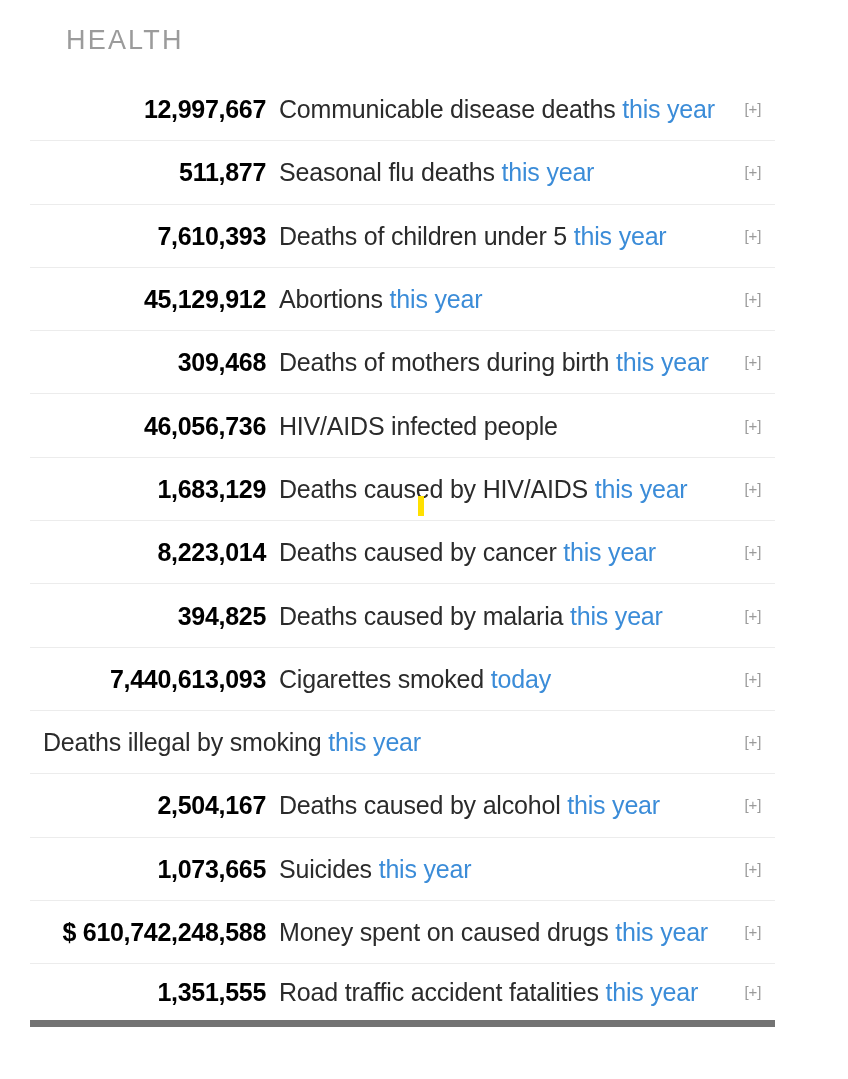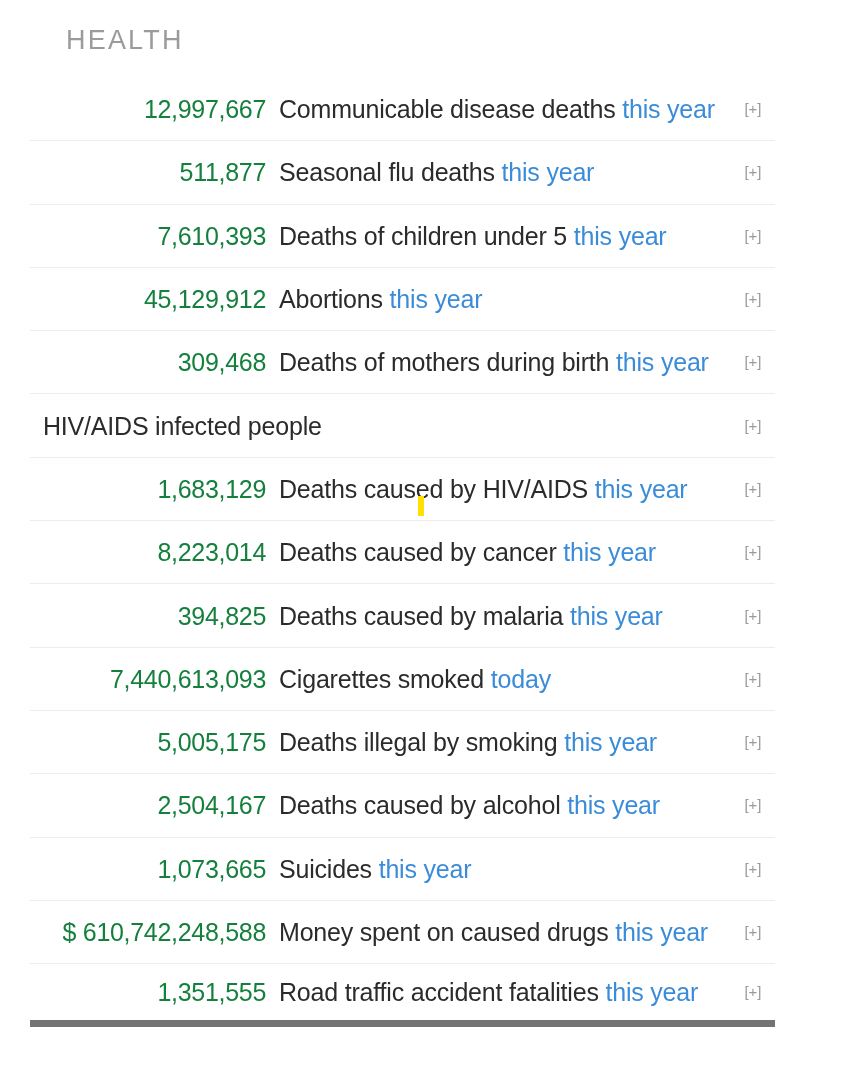--- a/index.html
+++ b/index.html
@@ -53,22 +53,22 @@
   }
   .counter-row:last-child {
     border-bottom: 7px solid #737373;
   }
 
   .counter-value {
     width: 236px;
     flex: 0 0 236px;
     text-align: right;
     font-size: 25px;
-    color: #15803d;
-    font-weight: 400;
+    color: #000000;
+    font-weight: 700;
     letter-spacing: -0.3px;
     white-space: nowrap;
     line-height: 30px;
   }
 
   .counter-label {
     flex: 1 1 auto;
     padding-left: 13px;
     font-size: 25px;
     color: #2b2b2b;
@@ -139,20 +139,21 @@
         <div class="counter-value">45,129,912</div>
         <div class="counter-label"><span>Abortions</span><span class="counter-period">this year</span></div>
         <div class="counter-expand">[+]</div>
       </div>
       <div class="counter-row">
         <div class="counter-value">309,468</div>
         <div class="counter-label"><span>Deaths of mothers during birth</span><span class="counter-period">this year</span></div>
         <div class="counter-expand">[+]</div>
       </div>
       <div class="counter-row">
+        <div class="counter-value">46,056,736</div>
         <div class="counter-label"><span>HIV/AIDS infected people</span></div>
         <div class="counter-expand">[+]</div>
       </div>
       <div class="counter-row">
         <div class="counter-value">1,683,129</div>
         <div class="counter-label"><span>Deaths caused by HIV/AIDS</span><span class="counter-period">this year</span></div>
         <div class="counter-expand">[+]</div>
       </div>
       <div class="counter-row">
         <div class="counter-value">8,223,014</div>
@@ -163,21 +164,20 @@
         <div class="counter-value">394,825</div>
         <div class="counter-label"><span>Deaths caused by malaria</span><span class="counter-period">this year</span></div>
         <div class="counter-expand">[+]</div>
       </div>
       <div class="counter-row">
         <div class="counter-value">7,440,613,093</div>
         <div class="counter-label"><span>Cigarettes smoked</span><span class="counter-period">today</span></div>
         <div class="counter-expand">[+]</div>
       </div>
       <div class="counter-row">
-        <div class="counter-value">5,005,175</div>
         <div class="counter-label"><span>Deaths illegal by smoking</span><span class="counter-period">this year</span></div>
         <div class="counter-expand">[+]</div>
       </div>
       <div class="counter-row">
         <div class="counter-value">2,504,167</div>
         <div class="counter-label"><span>Deaths caused by alcohol</span><span class="counter-period">this year</span></div>
         <div class="counter-expand">[+]</div>
       </div>
       <div class="counter-row">
         <div class="counter-value">1,073,665</div>

